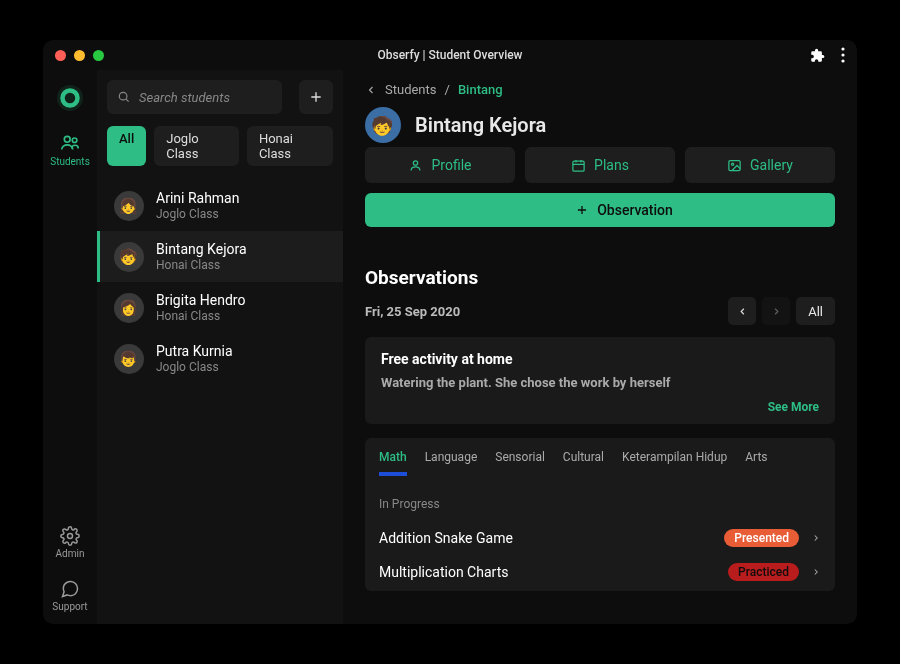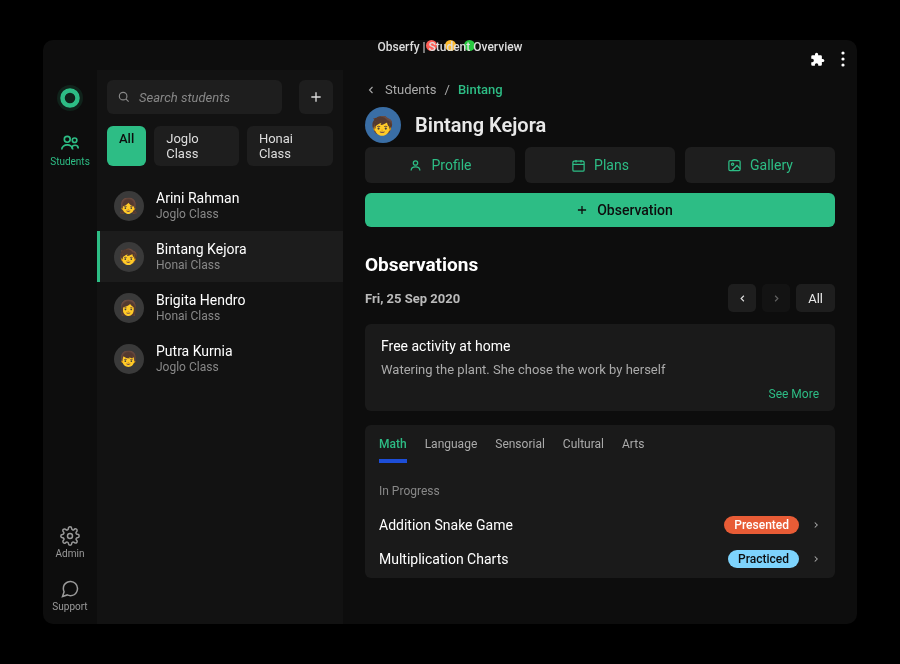--- a/index.html
+++ b/index.html
@@ -17,21 +17,20 @@
       overflow:hidden;
       display:flex; flex-direction:column;
       position:relative;
     }
     
     .titlebar {
       height:30px;
       display:flex; align-items:center;
       padding:0 12px;
       position:relative;
-      flex-direction:column;
     }
     .traffic { display:flex; gap:8px; }
     .dot { width:11px; height:11px; border-radius:50%; }
     .dot.red{background:#ff5f57;} .dot.yellow{background:#febc2e;} .dot.green{background:#28c840;}
     .titlebar .title { position:absolute; left:0; right:0; text-align:center; font-size:12px; color:#ddd; font-weight:500;}
     .titlebar .right { margin-left:auto; display:flex; gap:16px; align-items:center; }
 
     .body { flex:1; display:flex; overflow:hidden; }
 
     
@@ -98,46 +97,47 @@
       flex:1; height:36px; background:#1e1e1e; border-radius:6px;
       display:flex; align-items:center; justify-content:center; gap:8px;
       font-size:14px; color:#2dbd85; cursor:pointer;
     }
     .bigbtn {
       margin-top:10px; height:34px; background:#2dbd85; border-radius:6px;
       display:flex; align-items:center; justify-content:center; gap:8px;
       font-size:14px; color:#0d0d0d; font-weight:500; cursor:pointer;padding-left:48px;
     }
 
-    h2.section { font-size:19px; font-weight:700; margin-top:26px; color:#fff;}
+    h2.section { font-size:19px; font-weight:700; margin-top:39px; color:#fff;}
     .daterow { display:flex; align-items:center; margin-top:8px; }
     .daterow .date { font-size:13px; color:#bbb;font-weight:bold; }
     .daterow .spacer { flex:1;}
     .nav { width:28px; height:28px; background:#1e1e1e; border-radius:5px; display:flex; align-items:center; justify-content:center; margin-left:6px; cursor:pointer;}
     .nav.disabled { opacity:.4; cursor:default;}
     .allbtn { height:28px; padding:0 12px; background:#1e1e1e; border-radius:5px; display:flex; align-items:center; font-size:13px; margin-left:6px; cursor:pointer;}
 
     .obscard {
       margin-top:12px; background:#1a1a1a; border-radius:6px; padding:14px 16px 10px 16px;
       font-size:14px;
+      font-weight:bold;
     }
     .obscard .title { color:#fff; }
     .obscard .bodytxt { color:#aaa; margin-top:8px; font-size:13px;}
     .obscard .more { text-align:right; color:#2dbd85; font-size:12px; margin-top:10px; cursor:pointer;}
 
     .curr { margin-top:14px; background:#1a1a1a; border-radius:6px; padding:12px 14px 2px 14px;}
     .ctabs { display:flex; gap:18px; font-size:12px; color:#aaa; border-bottom:1px solid transparent; }
     .ctab { padding-bottom:8px; cursor:pointer;}
     .ctab.active { color:#2dbd85; border-bottom:4px solid #1d4ed8; font-weight:500;}
     .subh { font-size:12px; color:#888; margin:20px 0 10px 0;}
     .progrow { display:flex; align-items:center; padding:8px 0; font-size:14px; }
     .progrow .label { flex:1; color:#fff;}
     .badge { font-size:12px; padding:2px 10px; border-radius:12px; color:#fff; font-weight:500;}
     .badge.presented { background:#e85c36; }
-    .badge.practiced { background:#7dd3fc; color:#0d0d0d;}
+    .badge.practiced { background:#b91c1c; color:#0d0d0d;}
     .chev-r { margin-left:12px; color:#888;}
 
     svg { display:block; }
   </style>
 </head>
 <body>
 
 <div class="window">
 
   <div class="titlebar">
@@ -318,20 +318,21 @@
         <div class="bodytxt">Watering the plant. She chose the work by herself</div>
         <div class="more">See More</div>
       </div>
 
       <div class="curr">
         <div class="ctabs" id="ctabs">
             <div class="ctab active">Math</div>
             <div class="ctab">Language</div>
             <div class="ctab">Sensorial</div>
             <div class="ctab">Cultural</div>
+            <div class="ctab">Keterampilan Hidup</div>
             <div class="ctab">Arts</div>
           </div>
         <div class="subh">In Progress</div>
         <div id="prows">
             <div class="progrow">
               <div class="label">Addition Snake Game</div>
   <span class="badge presented">Presented</span>
   <span class="chev-r">
                 <svg width="10" height="10" viewBox="0 0 24 24" fill="none" stroke="#aaa" stroke-width="2.5">
                   <polyline points="9 18 15 12 9 6"></polyline>

